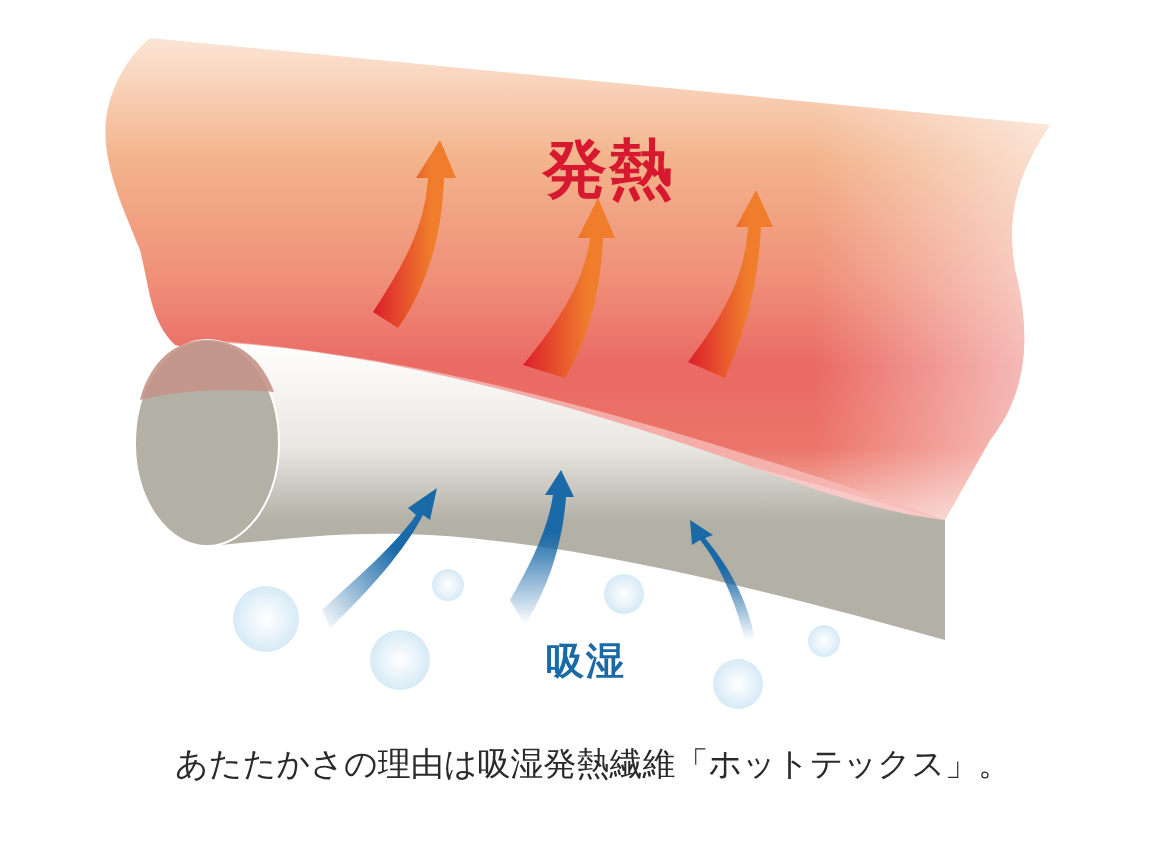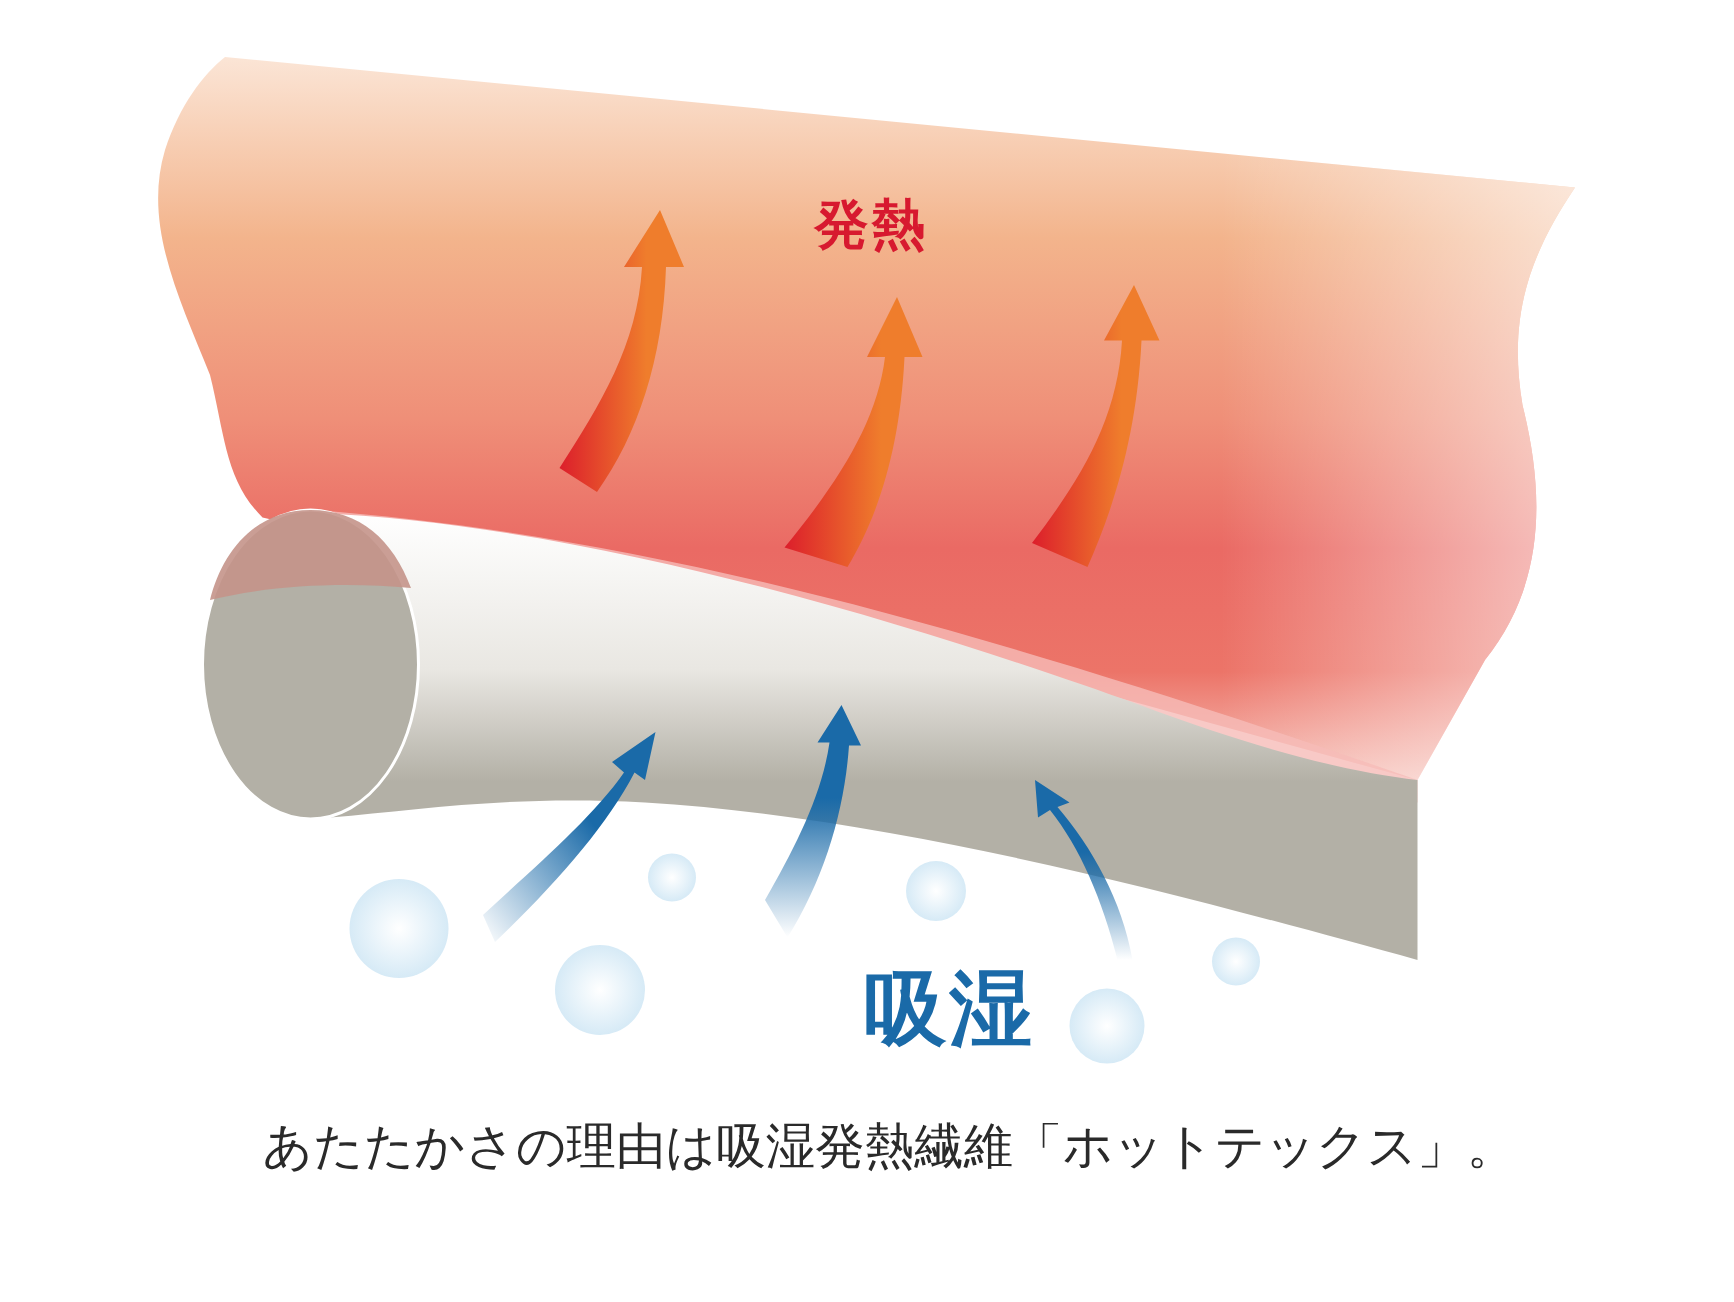--- a/index.html
+++ b/index.html
@@ -1,22 +1,22 @@
 <!DOCTYPE html>
 <html><head>
   <meta charset="utf-8">
   <style>
     html, body { margin:0; padding:0; background:#ffffff; }
     body { width:1156px; height:868px; position:relative; overflow:hidden;
            font-family: "DejaVu Sans", sans-serif; }
     #diagram { position:absolute; left:0; top:0; width:1156px; height:730px; }
     .label { position:absolute; font-family:"DejaVu Sans", sans-serif; font-weight:bold;
              letter-spacing:2px; white-space:nowrap; }
-    #label-heat { left:543px; top:126px; font-size:36px; color:#d7192f; }
-    #label-moisture { left:576px; top:636px; font-size:55px; color:#1a6aa8; }
+    #label-heat { left:543px; top:126px; font-size:64px; color:#d7192f; }
+    #label-moisture { left:546px; top:636px; font-size:38px; color:#1a6aa8; }
     #caption { position:absolute; left:0; top:738px; width:1156px; text-align:center;
                color:#2a2a2a; font-size:33px; line-height:52px;margin-left:15px; }
     #caption div { white-space:nowrap; }
   </style>
 </head>
 <body>
 
 <svg id="diagram" viewBox="0 0 1156 730" xmlns="http://www.w3.org/2000/svg">
   <defs>
     <linearGradient id="gFabric" x1="0" y1="0" x2="0" y2="1">

